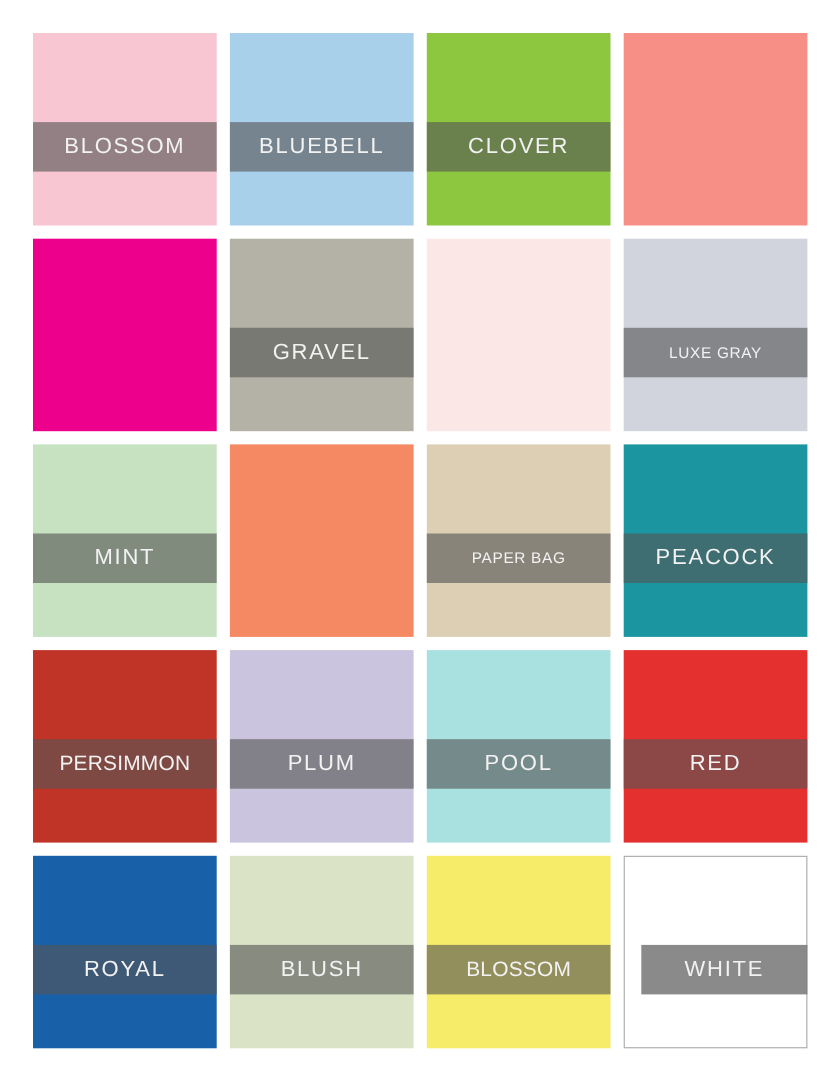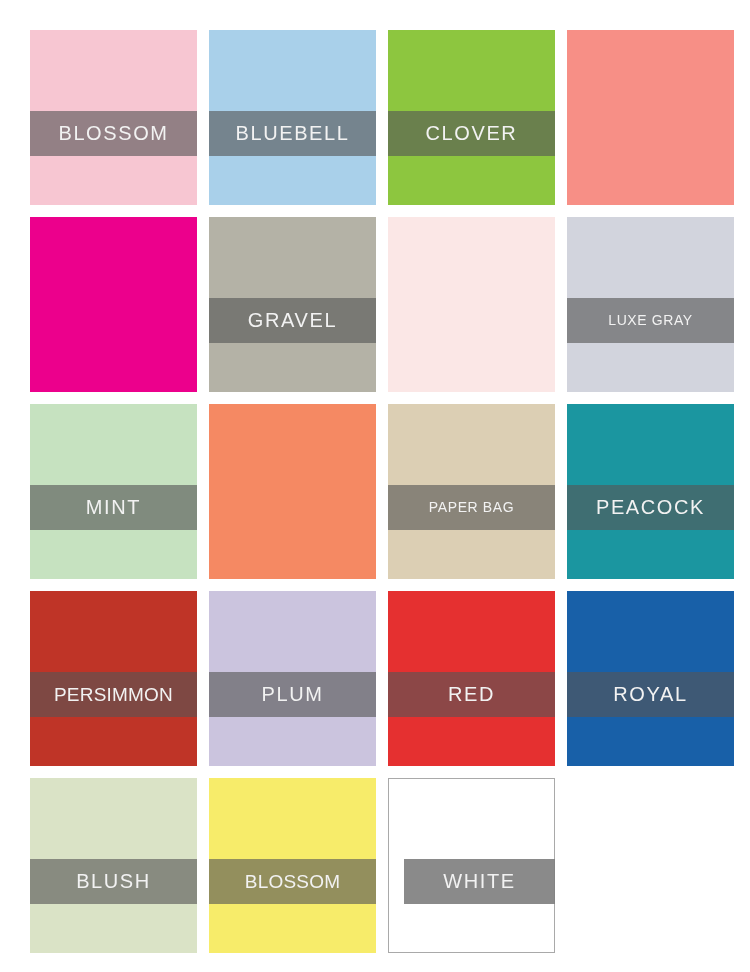--- a/index.html
+++ b/index.html
@@ -184,20 +184,26 @@
         <span class="swatch-label xlong">PERSIMMON</span>
       </div>
     </div>
     <div class="swatch">
       <div class="swatch-fill" style="background: rgb(203, 196, 222);"></div>
       <div class="swatch-band">
         <span class="swatch-label">PLUM</span>
       </div>
     </div>
     <div class="swatch">
+      <div class="swatch-fill" style="background: rgb(169, 224, 224);"></div>
+      <div class="swatch-band">
+        <span class="swatch-label">POOL</span>
+      </div>
+    </div>
+    <div class="swatch">
       <div class="swatch-fill" style="background: rgb(229, 48, 48);"></div>
       <div class="swatch-band">
         <span class="swatch-label">RED</span>
       </div>
     </div>
     <div class="swatch">
       <div class="swatch-fill" style="background: rgb(24, 96, 168);"></div>
       <div class="swatch-band">
         <span class="swatch-label">ROYAL</span>
       </div>

